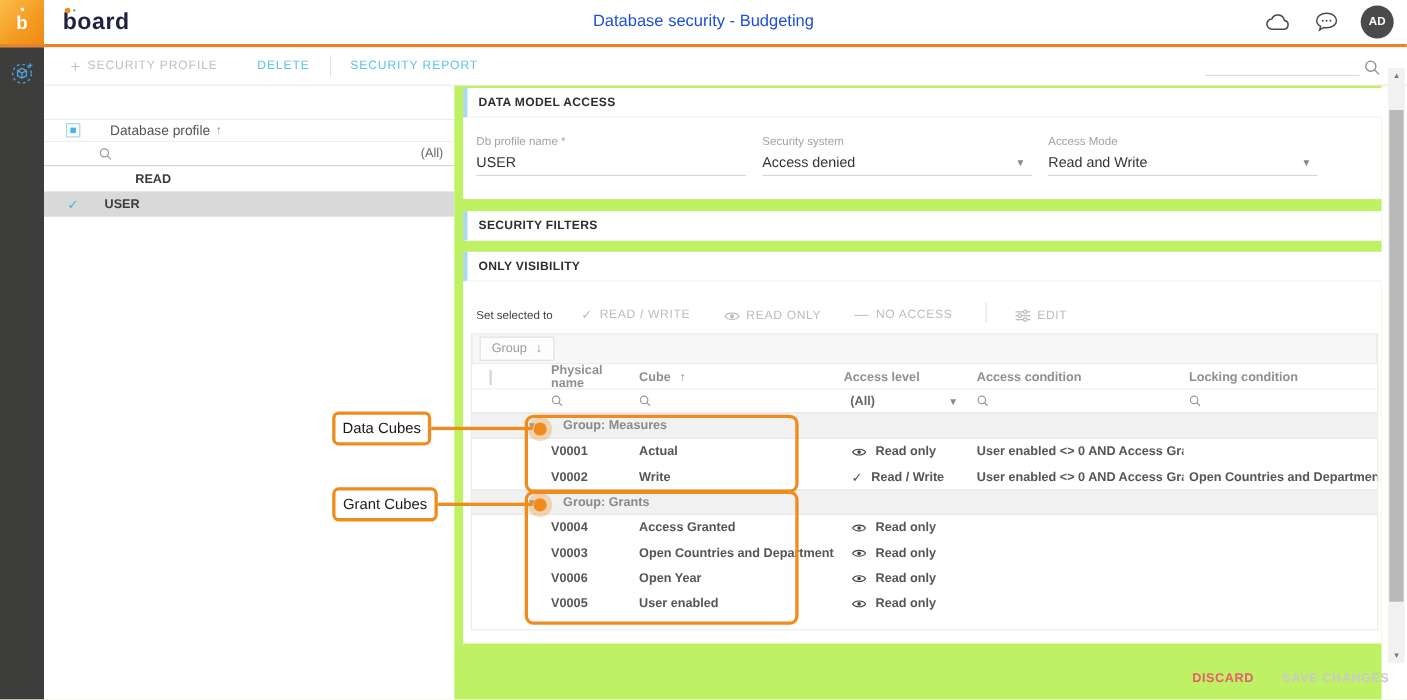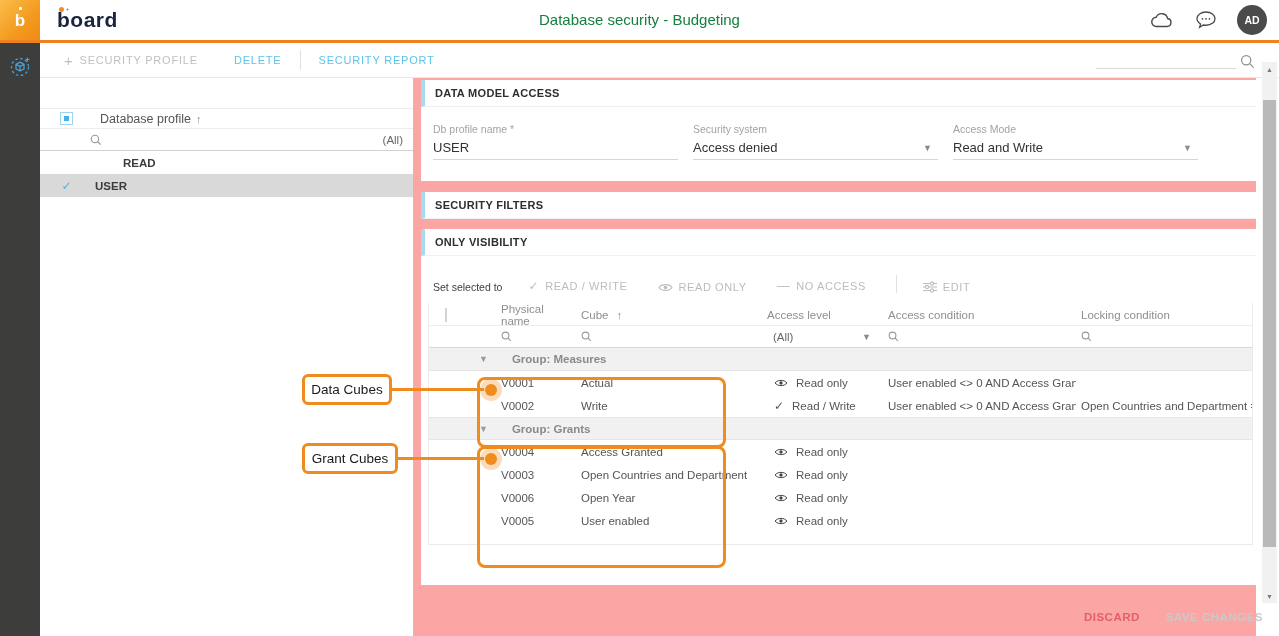--- a/index.html
+++ b/index.html
@@ -7,21 +7,21 @@
   body { font-family:"Liberation Sans","DejaVu Sans",sans-serif; background:#fff; }
   #app { position:relative; width:1279px; height:636px; overflow:hidden; background:#fff; }
 
   
   .topbar { position:absolute; top:0; left:0; right:0; height:43px; background:#fff; border-bottom:3px solid #ee8220; }
   .logo-sq { position:absolute; left:0; top:0; width:40px; height:40px; background:linear-gradient(135deg,#fbbd4a 0%,#f39a1f 60%,#ef8a18 100%); display:flex; align-items:center; justify-content:center; }
   .logo-sq span { color:#fff; font-size:17px; font-weight:bold; line-height:1; }
   .logo-sq i { position:absolute; top:7px; left:19px; width:3px; height:3px; background:#fff; border-radius:1px; }
   .board-logo { position:absolute; left:57px; top:8px; font-size:21px; font-weight:bold; color:#1c2340; letter-spacing:.5px; }
   .board-logo .tittle { position:absolute; top:-1px; left:2px; width:5px; height:5px; border-radius:50%; background:#f08c1e; box-shadow:6px 0 0 -1.5px #43b02a; }
-  .page-title { position:absolute; left:0; right:0; top:11px; text-align:center; font-size:15px; color:#15803d; }
+  .page-title { position:absolute; left:0; right:0; top:11px; text-align:center; font-size:15px; color:#1d4ed8; }
   .top-icons { position:absolute; right:12px; top:5px; display:flex; align-items:center; gap:18px; }
   .icon-btn { width:26px; height:26px; display:flex; align-items:center; justify-content:center; color:#4a4a4a; }
   .avatar { width:30px; height:30px; border-radius:50%; background:#4b4b4b; color:#fff; font-size:10.5px; font-weight:bold; display:flex; align-items:center; justify-content:center; }
 
   
   .rail { position:absolute; top:43px; left:0; width:40px; bottom:0; background:#3d3d3c; }
   .rail-icon { margin:10px auto 0; width:26px; height:26px; display:flex; align-items:center; justify-content:center; color:#4aa0d6; }
 
   
   .toolbar { position:absolute; top:43px; left:40px; right:0; height:35px; background:#fff; border-bottom:1px solid #e7e7e7; display:flex; align-items:center; }
@@ -46,21 +46,21 @@
   .sort-arrow { color:#8a8a8a; font-size:11px; margin-left:5px; }
   .lp-mag { margin-left:50px; color:#9a9a9a; }
   .lp-all { margin-left:auto; margin-right:10px; color:#666; font-size:11.5px; }
   .lp-data { height:23px; font-weight:600; color:#3c3c3c; }
   .lp-data .name { margin-left:50px; }
   .lp-selected { background:#d9d9d9; }
   .check-blue { color:#49b4e6; font-size:12px; margin-left:20px; width:13px; flex:0 0 13px; text-align:center; }
   .cb-spacer { margin-left:20px; width:13px; flex:0 0 13px; }
 
   
-  .content { position:absolute; top:78px; left:413px; width:843px; bottom:0; background:#fca5a5; }
+  .content { position:absolute; top:78px; left:413px; width:843px; bottom:0; background:#bef264; }
   .card { position:absolute; left:8px; width:835px; background:#fff; }
   .sec-head { height:27px; display:flex; align-items:center; border-left:4px solid #a9d9ec; border-bottom:1px solid #f0f0f0; background:#fff; }
   .sec-head span { font-size:11px; font-weight:bold; color:#2e2e2e; letter-spacing:.3px; margin-left:10px; }
 
   .card-dma { top:2px; height:101px; }
   .dma-fields { display:flex; padding:16px 0 0 12px; gap:0; }
   .field { width:260px; margin-right:0; }
   .field + .field { margin-left:0; }
   .f-label { font-size:10.5px; color:#a3a3a3; margin-bottom:5px; }
   .f-value { font-size:13px; color:#333; border-bottom:1px solid #d6d6d6; padding-bottom:4px; width:245px; display:flex; align-items:center; }
@@ -70,21 +70,21 @@
   .card-cube { top:151px; height:356px; }
 
   .set-row { position:absolute; top:46px; left:12px; display:flex; align-items:flex-end; font-size:11px; }
   .set-label { color:#3f3f3f; font-size:10.5px; margin-right:26px; }
   .set-btn { color:#bcbcbc; letter-spacing:.6px; display:flex; align-items:center; gap:6px; margin-right:30px; }
   .set-div { width:1px; height:18px; background:#e0e0e0; margin-right:26px; }
 
   .cv-table { position:absolute; top:74px; left:7px; width:825px; border:1px solid #ebebeb; border-top:none; }
   .group-bar { height:28px; background:#f7f7f7; border:1px solid #ececec; display:flex; align-items:center; padding-left:6px; }
   .group-chip { border:1px solid #ddd; background:#fdfdfd; color:#9b9b9b; font-size:11.5px; height:22px; padding:0 10px; display:flex; align-items:center; gap:8px; }
-  .trow { display:grid; grid-template-columns:48px 94px 192px 120px 193px 1fr; align-items:center; height:23px; font-size:11.5px; color:#555; }
+  .trow { display:grid; grid-template-columns:48px 94px 192px 120px 193px 1fr; align-items:center; height:23px; font-size:11.5px; color:#555;font-weight:bold; }
   .th { color:#8f8f8f; border-bottom:1px solid #ededed; font-size:11.5px; }
   .tfilter { border-bottom:1px solid #d8d8d8; height:22px; }
   .c-cb { padding-left:16px; }
   .c-cb .box { width:13px; height:13px; border:1px solid #d4d4d4; background:#fff; }
   .c-phys { padding-left:24px; }
   .c-cube { padding-left:10px; }
   .c-acc { padding-left:11px; display:flex; align-items:center; gap:8px; }
   .c-acond { padding-left:5px; white-space:nowrap; overflow:hidden; }
   .c-lock { padding-left:5px; white-space:nowrap; overflow:hidden; }
   .mag { color:#9a9a9a; display:inline-flex; }
@@ -287,20 +287,26 @@
                 <circle cx="9" cy="2.5" r="1.6" fill="#fff" stroke="#bcbcbc" stroke-width="1.1"></circle>
                 <circle cx="4" cy="6" r="1.6" fill="#fff" stroke="#bcbcbc" stroke-width="1.1"></circle>
                 <circle cx="9" cy="9.5" r="1.6" fill="#fff" stroke="#bcbcbc" stroke-width="1.1"></circle>
               </svg>
           </span>
           <span>EDIT</span>
         </span>
       </div>
 
       <div class="cv-table">
+        <div class="group-bar">
+          <span class="group-chip">
+            <span>Group</span>
+            <span>↓</span>
+          </span>
+        </div>
 
         <div class="trow th">
           <span class="c-cb"><span class="box"></span></span>
           <span class="c-phys">Physical name</span>
           <span class="c-cube"><span>Cube</span> <span class="sort-arrow">↑</span></span>
           <span class="c-acc" style="padding-left:4px">Access level</span>
           <span class="c-acond">Access condition</span>
           <span class="c-lock">Locking condition</span>
         </div>
 

